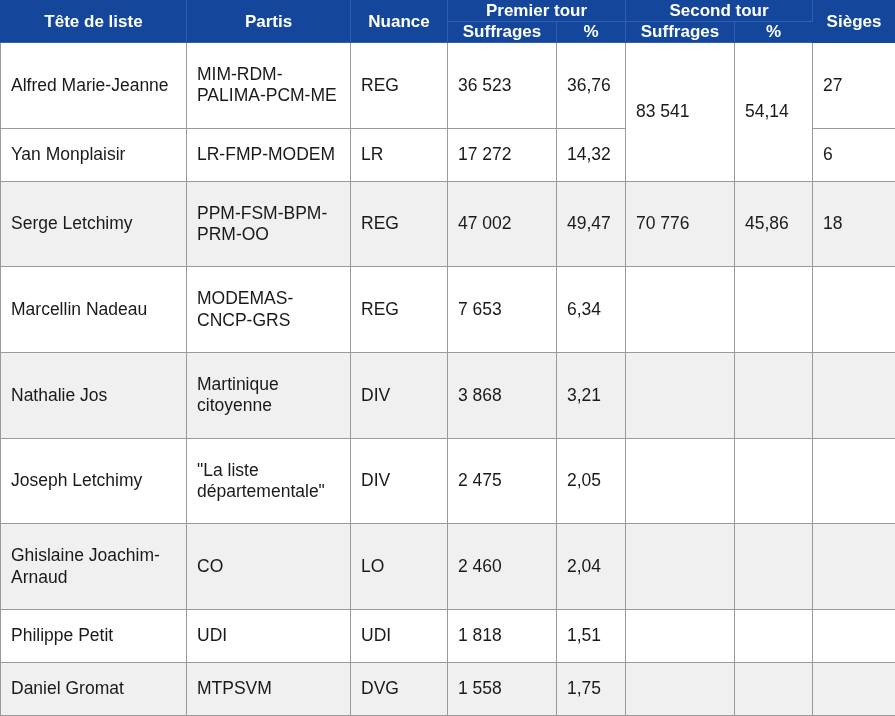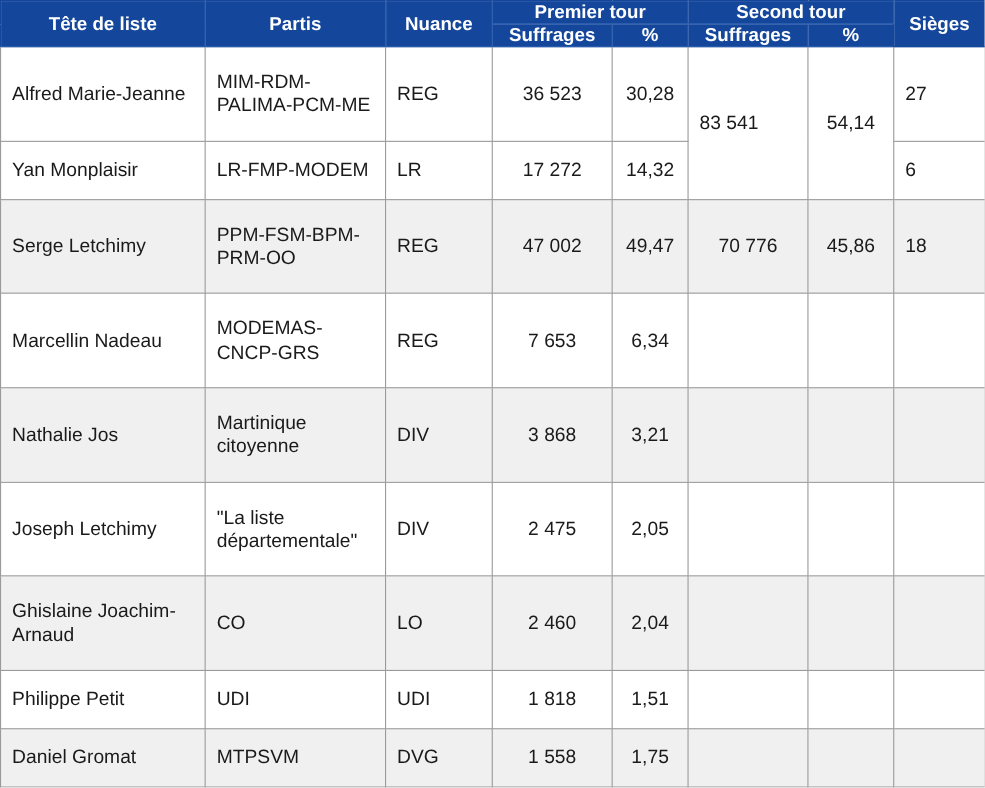--- a/index.html
+++ b/index.html
@@ -49,29 +49,29 @@
   }
   #results-table tbody tr.alt td {
     background: #f0f0f0;
   }
   #results-table tbody td.c-name,
   #results-table tbody td.c-party,
   #results-table tbody td.c-nuance {
     text-align: left;
   }
   #results-table tbody td.c-num {
-    text-align: center;
+    text-align: left;
     white-space: nowrap;
   }
   #results-table tbody td.c-seats {
   }
   #results-table tbody td.merged {
   }
   #results-table tbody td.merged-pct {
-    text-align: center;
+    text-align: left;
   }
   
   col.col-name    { width: 186px; }
   col.col-party   { width: 164px; }
   col.col-nuance  { width:  97px; }
   col.col-t1s     { width: 109px; }
   col.col-t1p     { width:  69px; }
   col.col-t2s     { width: 109px; }
   col.col-t2p     { width:  78px; }
   col.col-seats   { width:  83px; }
@@ -105,21 +105,21 @@
       <th>Suffrages</th>
       <th>%</th>
     </tr>
   </thead>
   <tbody>
     <tr>
       <td class="c-name">Alfred Marie-Jeanne</td>
       <td class="c-party">MIM-RDM-PALIMA-PCM-ME</td>
       <td class="c-nuance">REG</td>
       <td class="c-num">36 523</td>
-      <td class="c-num">30,28</td>
+      <td class="c-num">36,76</td>
       <td class="merged" rowspan="2">83 541</td>
       <td class="merged-pct" rowspan="2">54,14</td>
       <td class="c-seats">27</td>
     </tr>
     <tr>
       <td class="c-name">Yan Monplaisir</td>
       <td class="c-party">LR-FMP-MODEM</td>
       <td class="c-nuance">LR</td>
       <td class="c-num">17 272</td>
       <td class="c-num">14,32</td>

